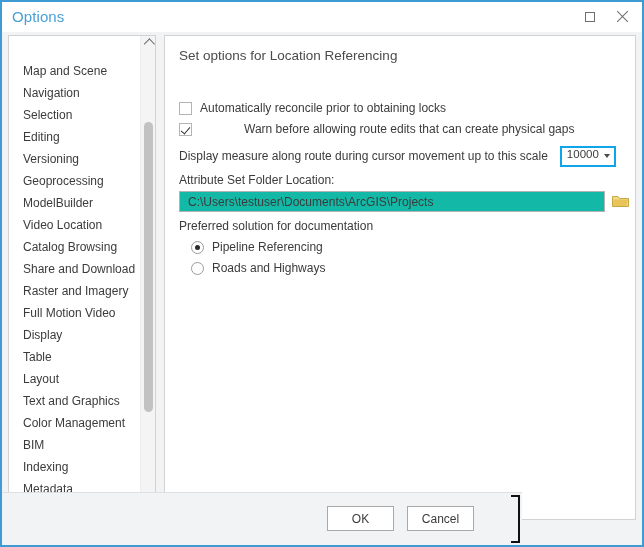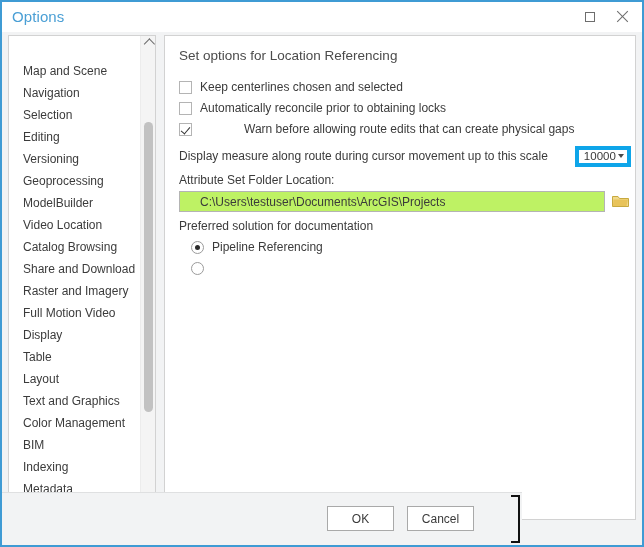--- a/index.html
+++ b/index.html
@@ -227,32 +227,31 @@
   }
 
   .scale-row {
     position: absolute;
     left: 14px;
     top: 108px;
     width: 440px;
     height: 24px;
     display: flex;
     align-items: center;
-    gap: 8px;
   }
   .scale-label {
     font-size: 12px;
     color: #3b3b3b;
     white-space: nowrap;
   }
   .scale-combo {
-    margin-left: 19px;
+    margin-left: 12px;
     width: 56px;
     height: 21px;
-    border: 4px solid #0ea5e9;
+    border: 2px solid #0ea5e9;
     background: #ffffff;
     box-sizing: border-box;
     display: flex;
     cursor: default;
   }
   .scale-value {
     flex: 1;
     padding-left: 5px;
     font-size: 11.5px;
     color: #3b3b3b;
@@ -279,26 +278,26 @@
     color: #3b3b3b;
     white-space: nowrap;
   }
   .path-field {
     position: absolute;
     left: 14px;
     top: 155px;
     width: 426px;
     height: 21px;
     border: 1px solid #b4b4b4;
-    background: #bef264;
+    background: #14b8a6;
     box-sizing: border-box;
     font-family: "Liberation Sans", sans-serif;
     font-size: 12px;
     color: #3b3b3b;
-    padding: 0 20px;
+    padding: 0 8px;
     outline: none;
   }
   .browse-btn {
     position: absolute;
     left: 445px;
     top: 154px;
     width: 20px;
     height: 21px;
     display: flex;
     align-items: center;
@@ -448,24 +447,20 @@
         <div class="sb-thumb"></div>
         <div class="sb-arrow down">
           <div class="chev"></div>
         </div>
       </div>
     </div>
 
     <div class="panel">
       <div class="panel-heading">Set options for Location Referencing</div>
 
-      <div class="checkbox-row r1">
-        <div class="cbox"></div>
-        <span class="cb-label">Keep centerlines chosen and selected</span>
-      </div>
       <div class="checkbox-row r2">
         <div class="cbox"></div>
         <span class="cb-label">Automatically reconcile prior to obtaining locks</span>
       </div>
       <div class="checkbox-row r3">
         <div class="cbox checked"></div>
         <span class="cb-label">Warn before allowing route edits that can create physical gaps</span>
       </div>
 
       <div class="scale-row">
@@ -487,20 +482,21 @@
         </svg>
       </div>
 
       <div class="group-label">Preferred solution for documentation</div>
       <div class="radio-row r1">
         <div class="rbox checked"></div>
         <span class="rb-label">Pipeline Referencing</span>
       </div>
       <div class="radio-row r2">
         <div class="rbox"></div>
+        <span class="rb-label">Roads and Highways</span>
       </div>
 
       <a class="learn-link" href="#">Learn more about Location Referencing options</a>
     </div>
 
     <div class="footer">
       <button class="dlg-btn ok">OK</button>
       <button class="dlg-btn cancel">Cancel</button>
       <div class="edge-artifact"></div>
     </div>

